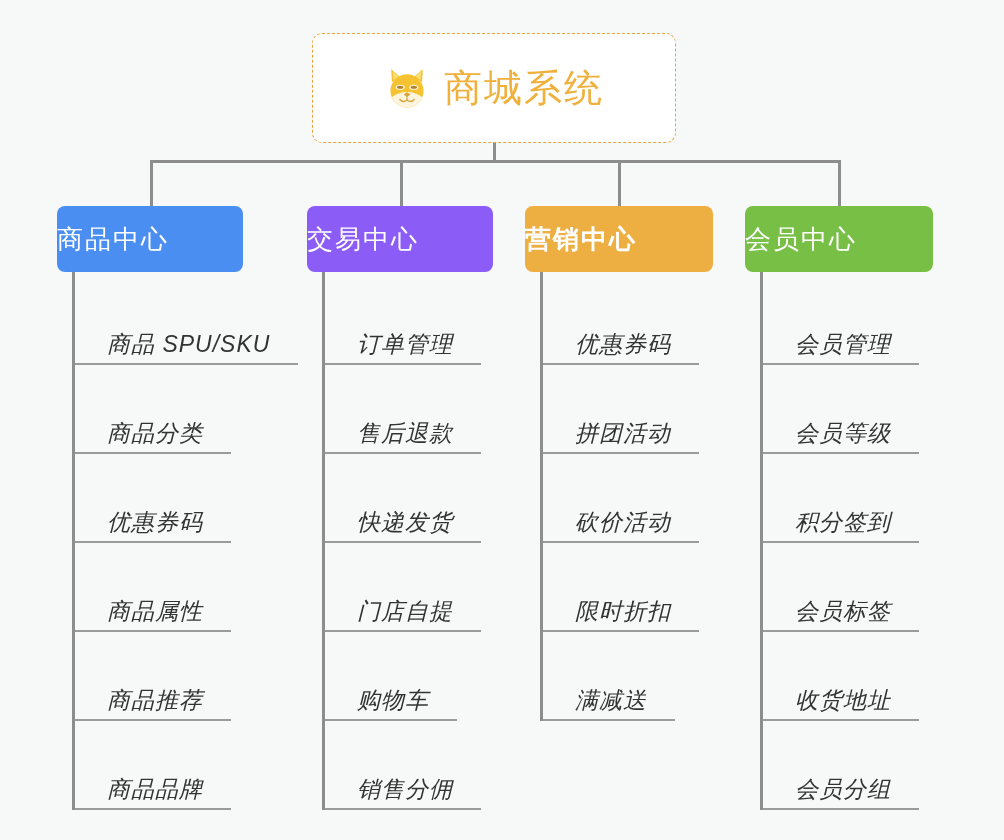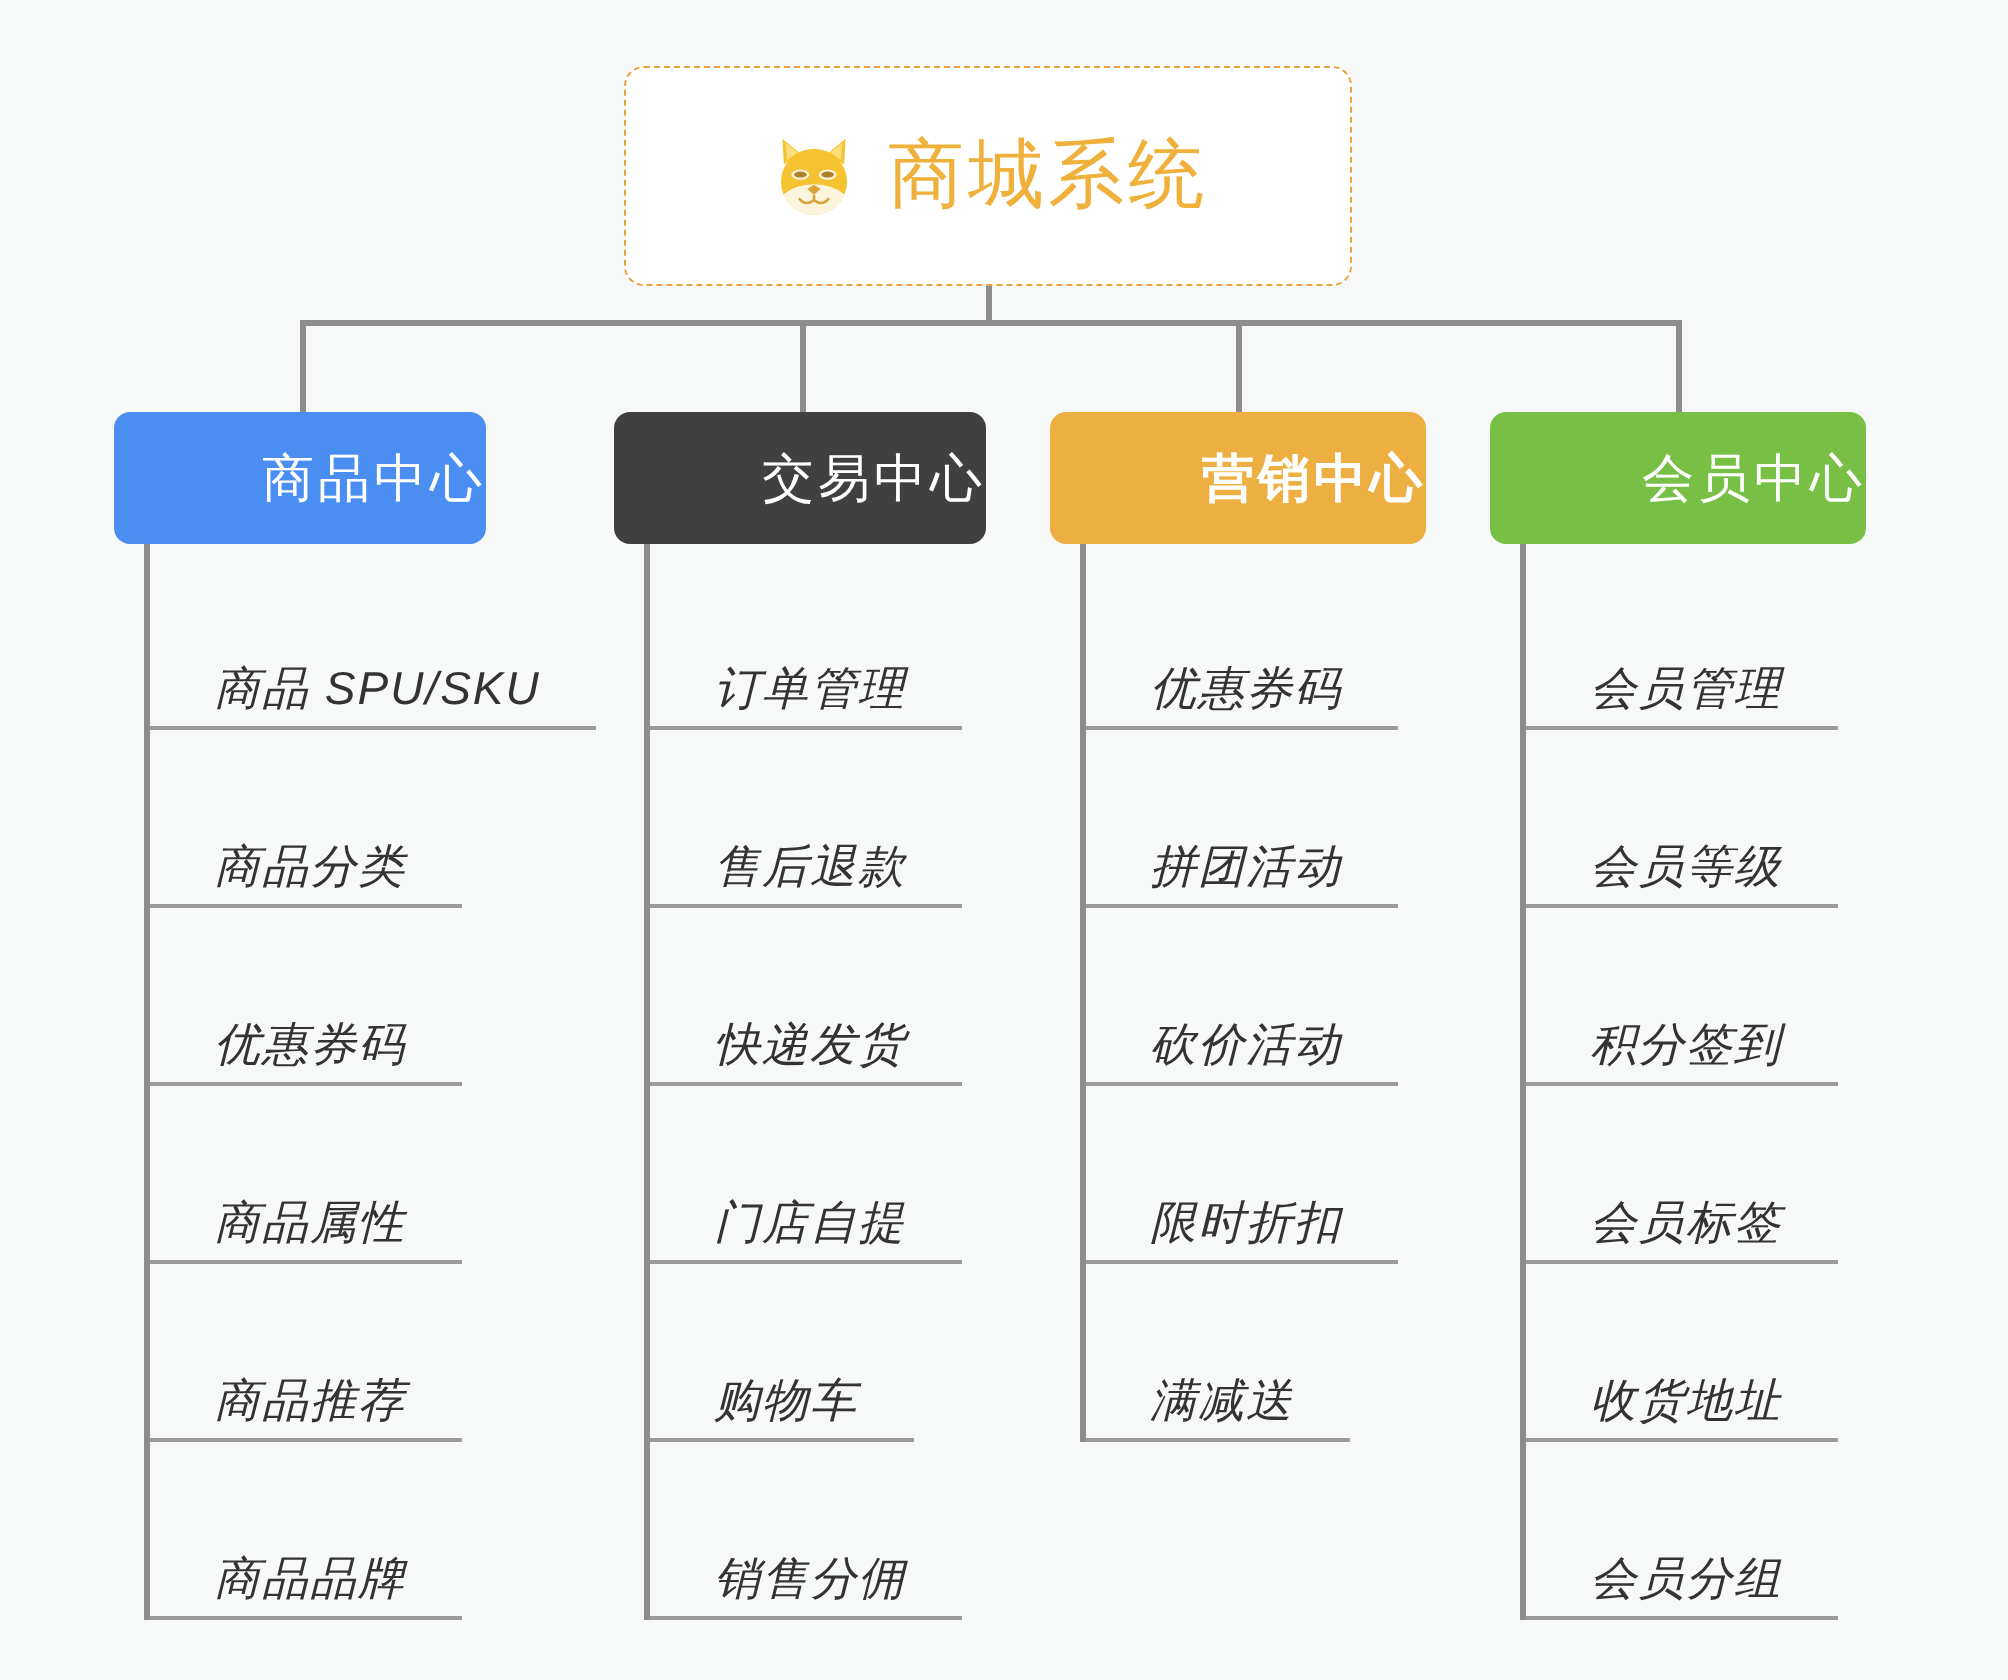--- a/index.html
+++ b/index.html
@@ -86,28 +86,28 @@
   .col-1 { left: 57px;  }
   .col-2 { left: 307px; }
   .col-3 { left: 525px; }
   .col-4 { left: 745px; }
 
   .cat-box {
     height: 66px;
     border-radius: 8px;
     display: flex;
     align-items: center;
-    justify-content: flex-end;
+    justify-content: flex-start;
     color: #ffffff;
     font-size: 26px;
     letter-spacing: 2px;
     box-sizing: border-box;
   }
   .col-1 .cat-box { width: 186px; background: #4a8ef2; }
-  .col-2 .cat-box { width: 186px; background: #404040; }
+  .col-2 .cat-box { width: 186px; background: #8b5cf6; }
   .col-3 .cat-box { width: 188px; background: #eeaf42; font-weight: bold; }
   .col-4 .cat-box { width: 188px; background: #77bf45; }
 
   
   .leaf-list {
     position: relative;
     margin-left: 15px;
     padding-left: 0;
     border-left: 3px solid #8d8d8d;
     padding-top: 4px;

